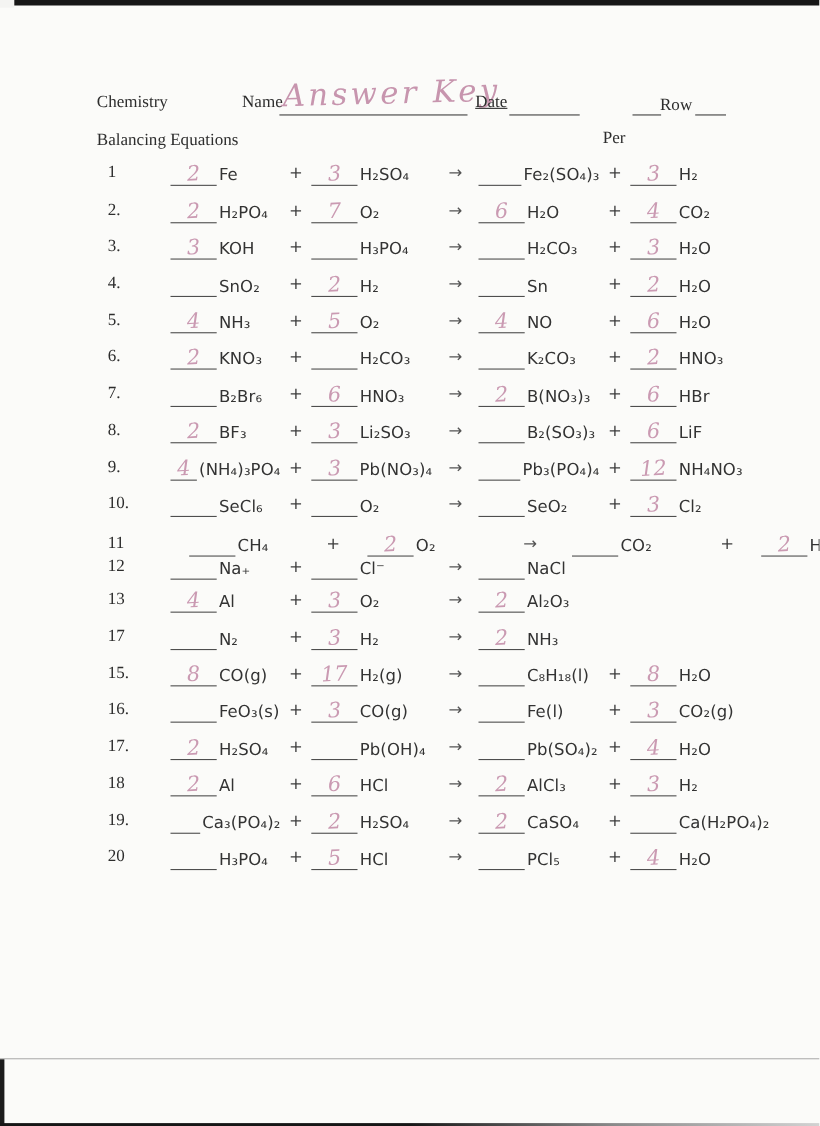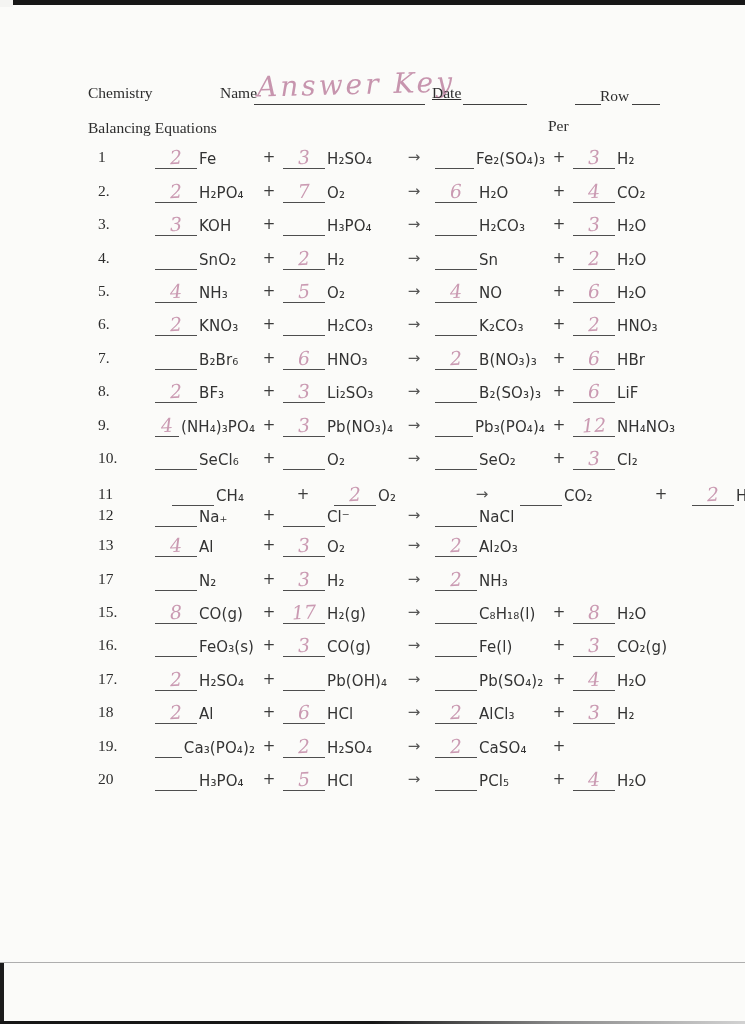--- a/index.html
+++ b/index.html
@@ -505,20 +505,24 @@
     <span class="term term-2">
       <span class="blank"><span class="coef">2</span></span>
       <span class="formula">H₂SO₄</span>
     </span>
     <span class="op arrow">→</span>
     <span class="term term-3">
       <span class="blank"><span class="coef">2</span></span>
       <span class="formula">CaSO₄</span>
     </span>
     <span class="op">+</span>
+    <span class="term term-4">
+      <span class="blank"><span class="coef"></span></span>
+      <span class="formula">Ca(H₂PO₄)₂</span>
+    </span>
   </div>
 
   <div class="eq-row" data-num="20">
     <span class="eq-num">20</span>
     <span class="term term-1">
       <span class="blank"><span class="coef"></span></span>
       <span class="formula">H₃PO₄</span>
     </span>
     <span class="op">+</span>
     <span class="term term-2">

